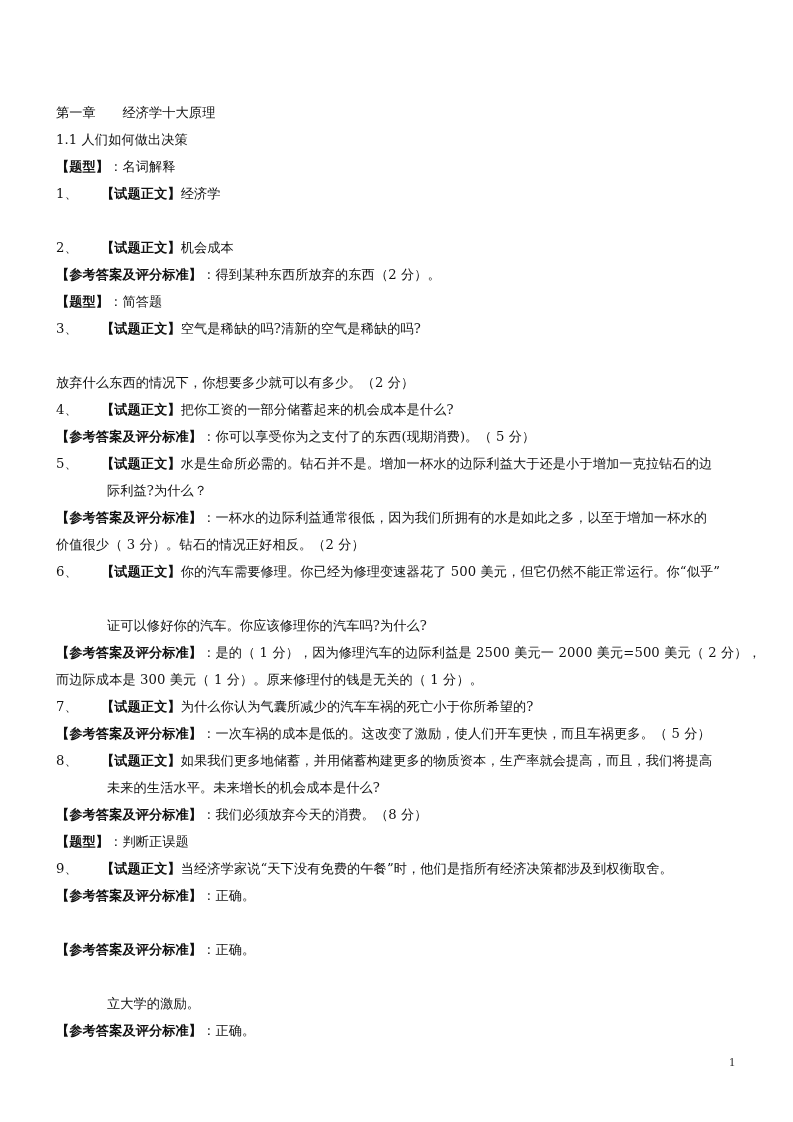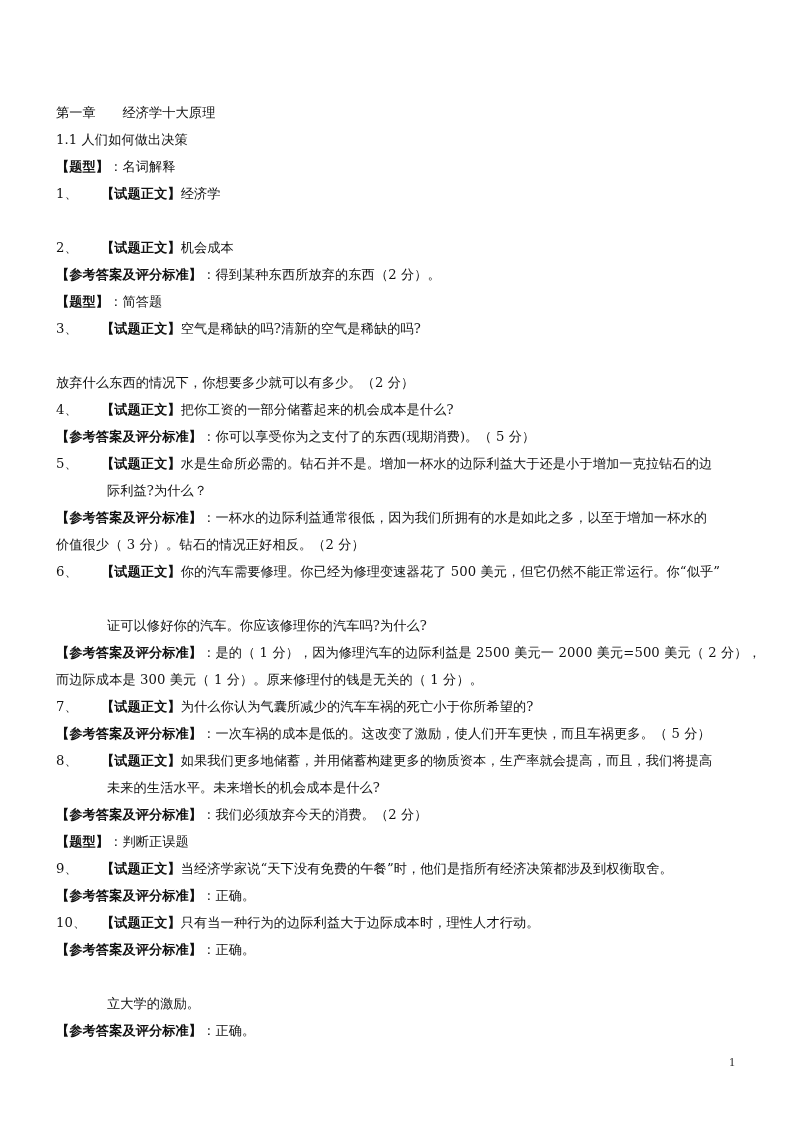--- a/index.html
+++ b/index.html
@@ -88,28 +88,27 @@
   <div class="line" style="top:563px"><span class="num">6、</span><span class="b">【试题正文】</span><span>你的汽车需要修理。你已经为修理变速器花了 500 美元，但它仍然不能正常运行。你“似乎”</span></div>
   <div class="line cont" style="top:617px">证可以修好你的汽车。你应该修理你的汽车吗?为什么?</div>
   <div class="line" style="top:644px"><span class="b">【参考答案及评分标准】</span><span>：是的（ 1 分），因为修理汽车的边际利益是 2500 美元一 2000 美元=500 美元（ 2 分），</span></div>
   <div class="line" style="top:671px">而边际成本是 300 美元（ 1 分）。原来修理付的钱是无关的（ 1 分）。</div>
 
   <div class="line" style="top:698px"><span class="num">7、</span><span class="b">【试题正文】</span><span>为什么你认为气囊所减少的汽车车祸的死亡小于你所希望的?</span></div>
   <div class="line" style="top:725px"><span class="b">【参考答案及评分标准】</span><span>：一次车祸的成本是低的。这改变了激励，使人们开车更快，而且车祸更多。（ 5 分）</span></div>
 
   <div class="line" style="top:752px"><span class="num">8、</span><span class="b">【试题正文】</span><span>如果我们更多地储蓄，并用储蓄构建更多的物质资本，生产率就会提高，而且，我们将提高</span></div>
   <div class="line cont" style="top:779px">未来的生活水平。未来增长的机会成本是什么?</div>
-  <div class="line" style="top:806px"><span class="b">【参考答案及评分标准】</span><span>：我们必须放弃今天的消费。（2 分）</span></div>
+  <div class="line" style="top:806px"><span class="b">【参考答案及评分标准】</span><span>：我们必须放弃今天的消费。（8 分）</span></div>
 
   <div class="line" style="top:833px"><span class="b">【题型】</span><span>：判断正误题</span></div>
 
   <div class="line" style="top:860px"><span class="num">9、</span><span class="b">【试题正文】</span><span>当经济学家说“天下没有免费的午餐”时，他们是指所有经济决策都涉及到权衡取舍。</span></div>
   <div class="line" style="top:887px"><span class="b">【参考答案及评分标准】</span><span>：正确。</span></div>
 
-  <div class="line" style="top:914px"><span class="num">10、</span><span class="b">【试题正文】</span><span>只有当一种行为的边际利益大于边际成本时，理性人才行动。</span></div>
   <div class="line" style="top:941px"><span class="b">【参考答案及评分标准】</span><span>：正确。</span></div>
 
   <div class="line cont" style="top:995px">立大学的激励。</div>
   <div class="line" style="top:1022px"><span class="b">【参考答案及评分标准】</span><span>：正确。</span></div>
 
   <div class="pageno">1</div>
   <div class="footer">公众号【大学百科资料】整理，有超百科复习资料+海量网课资源</div>
 </div>
 
 </body></html>

